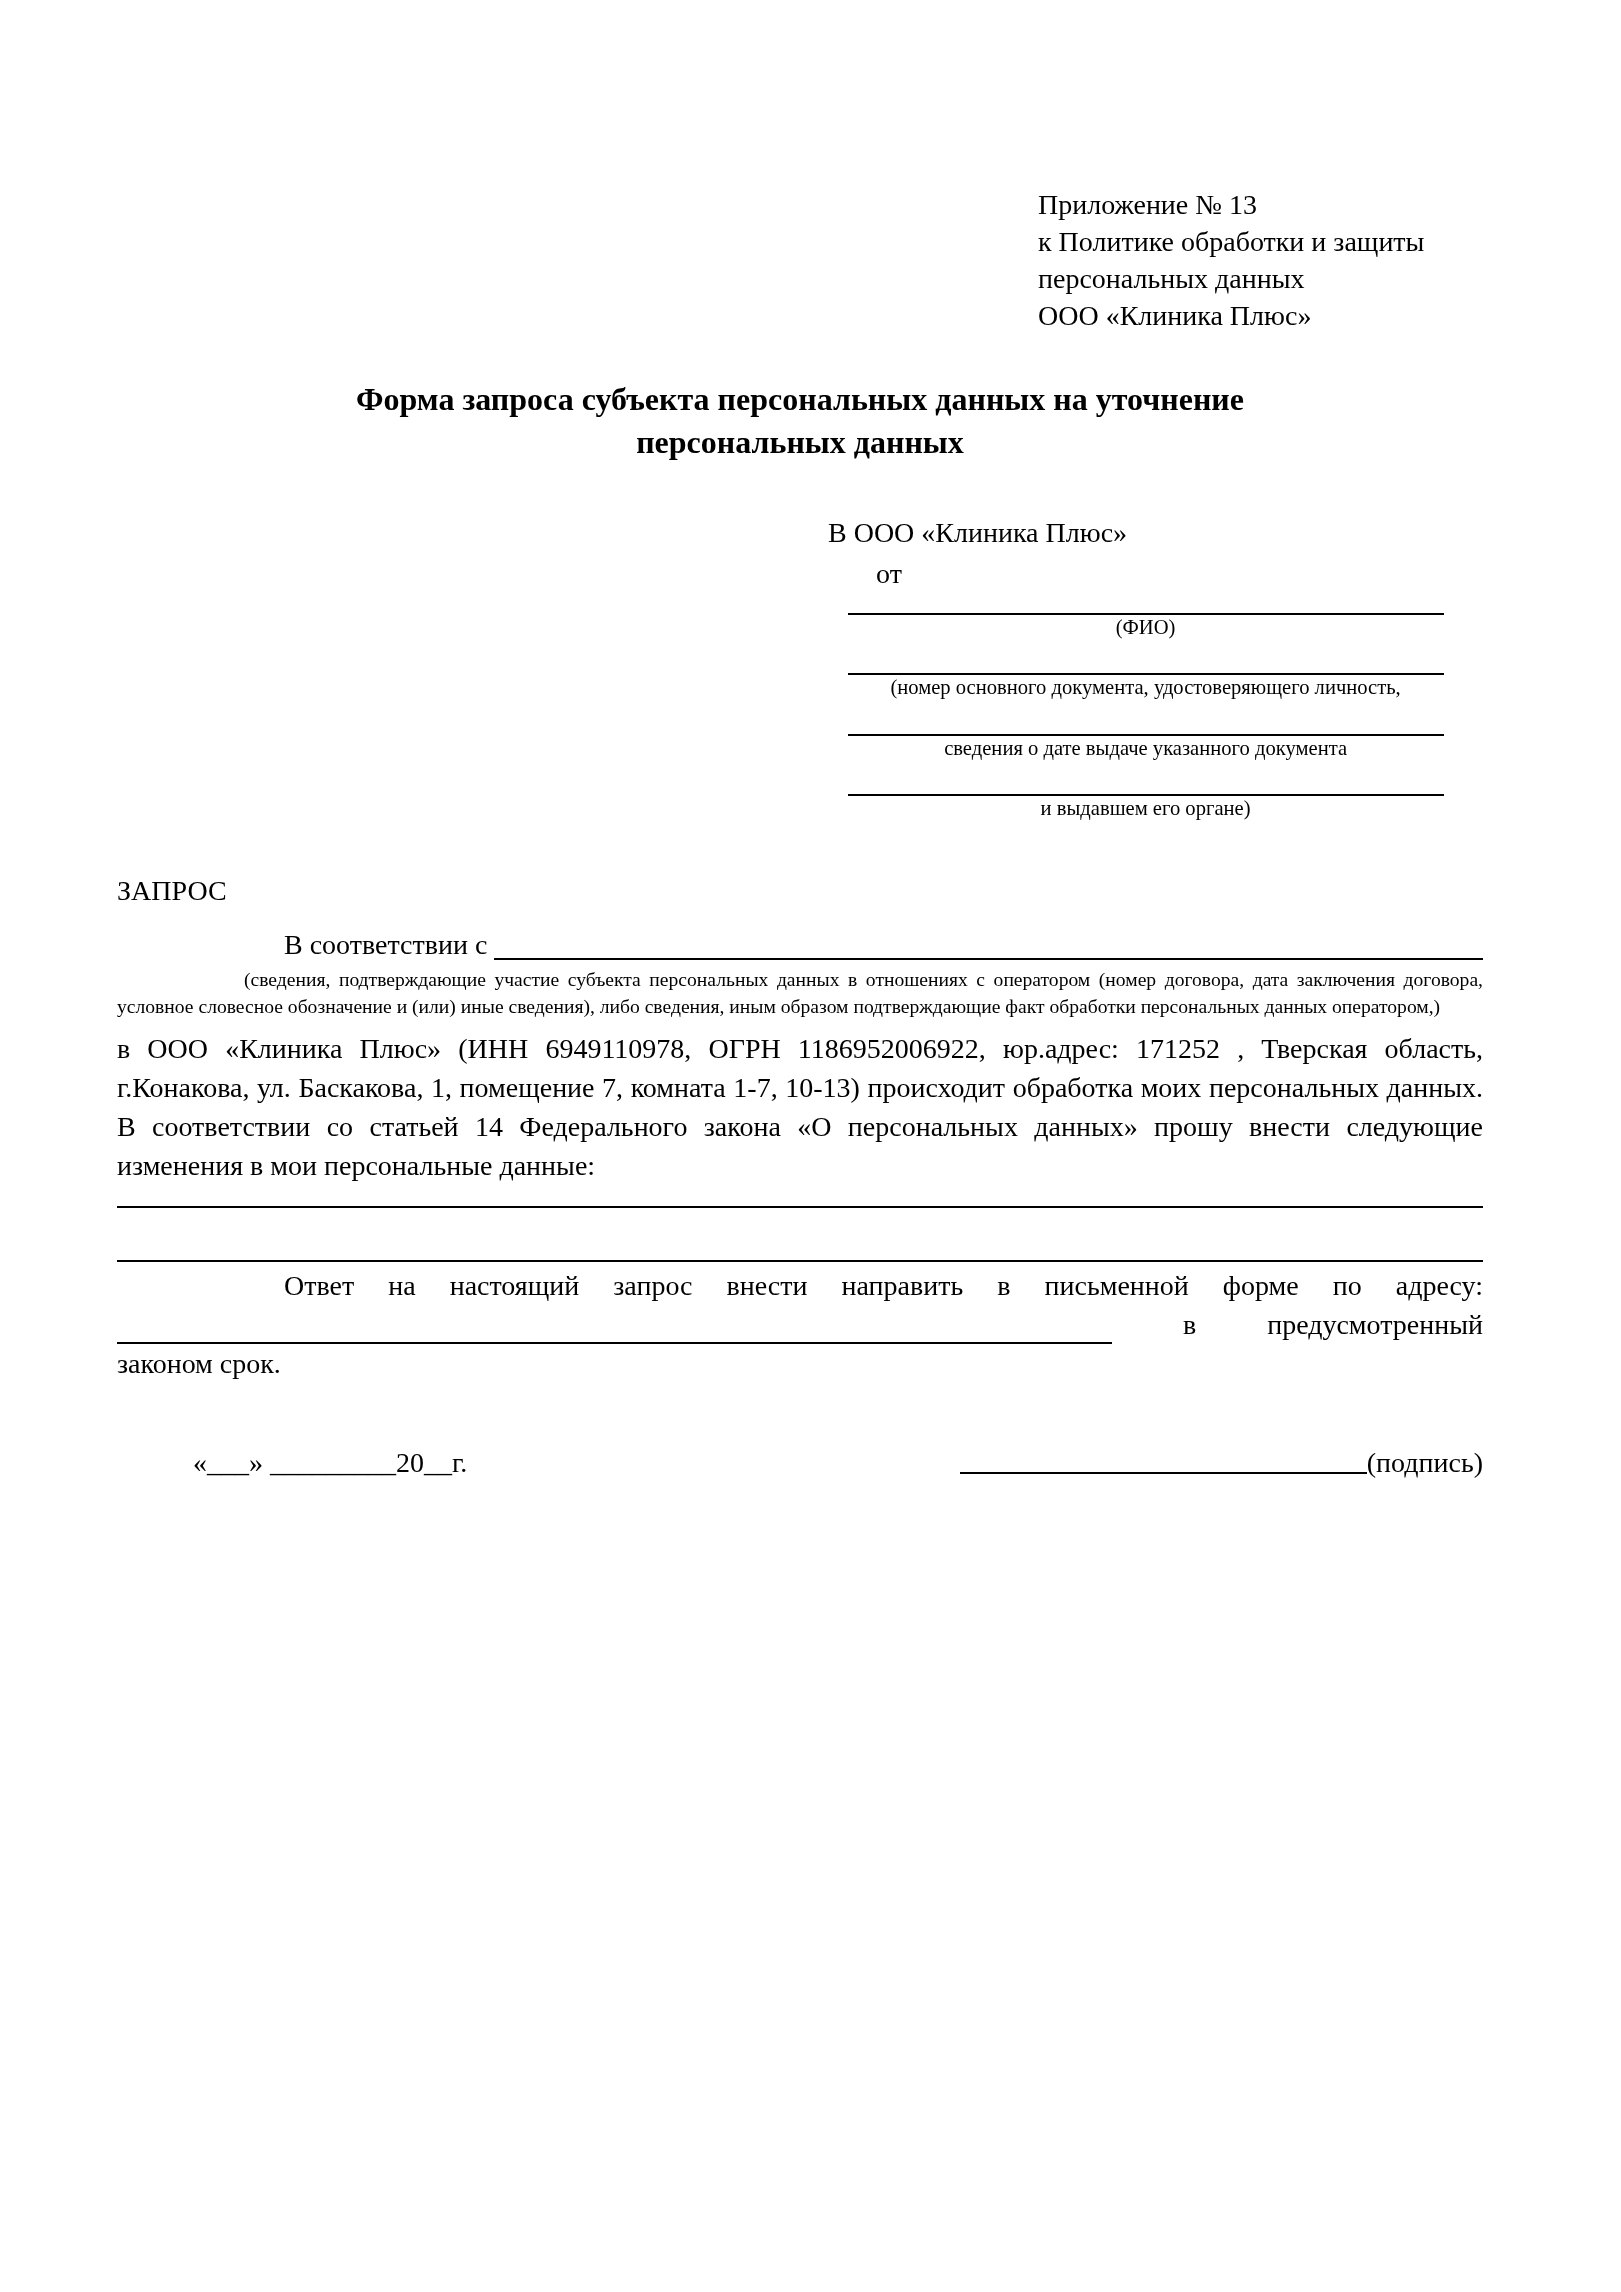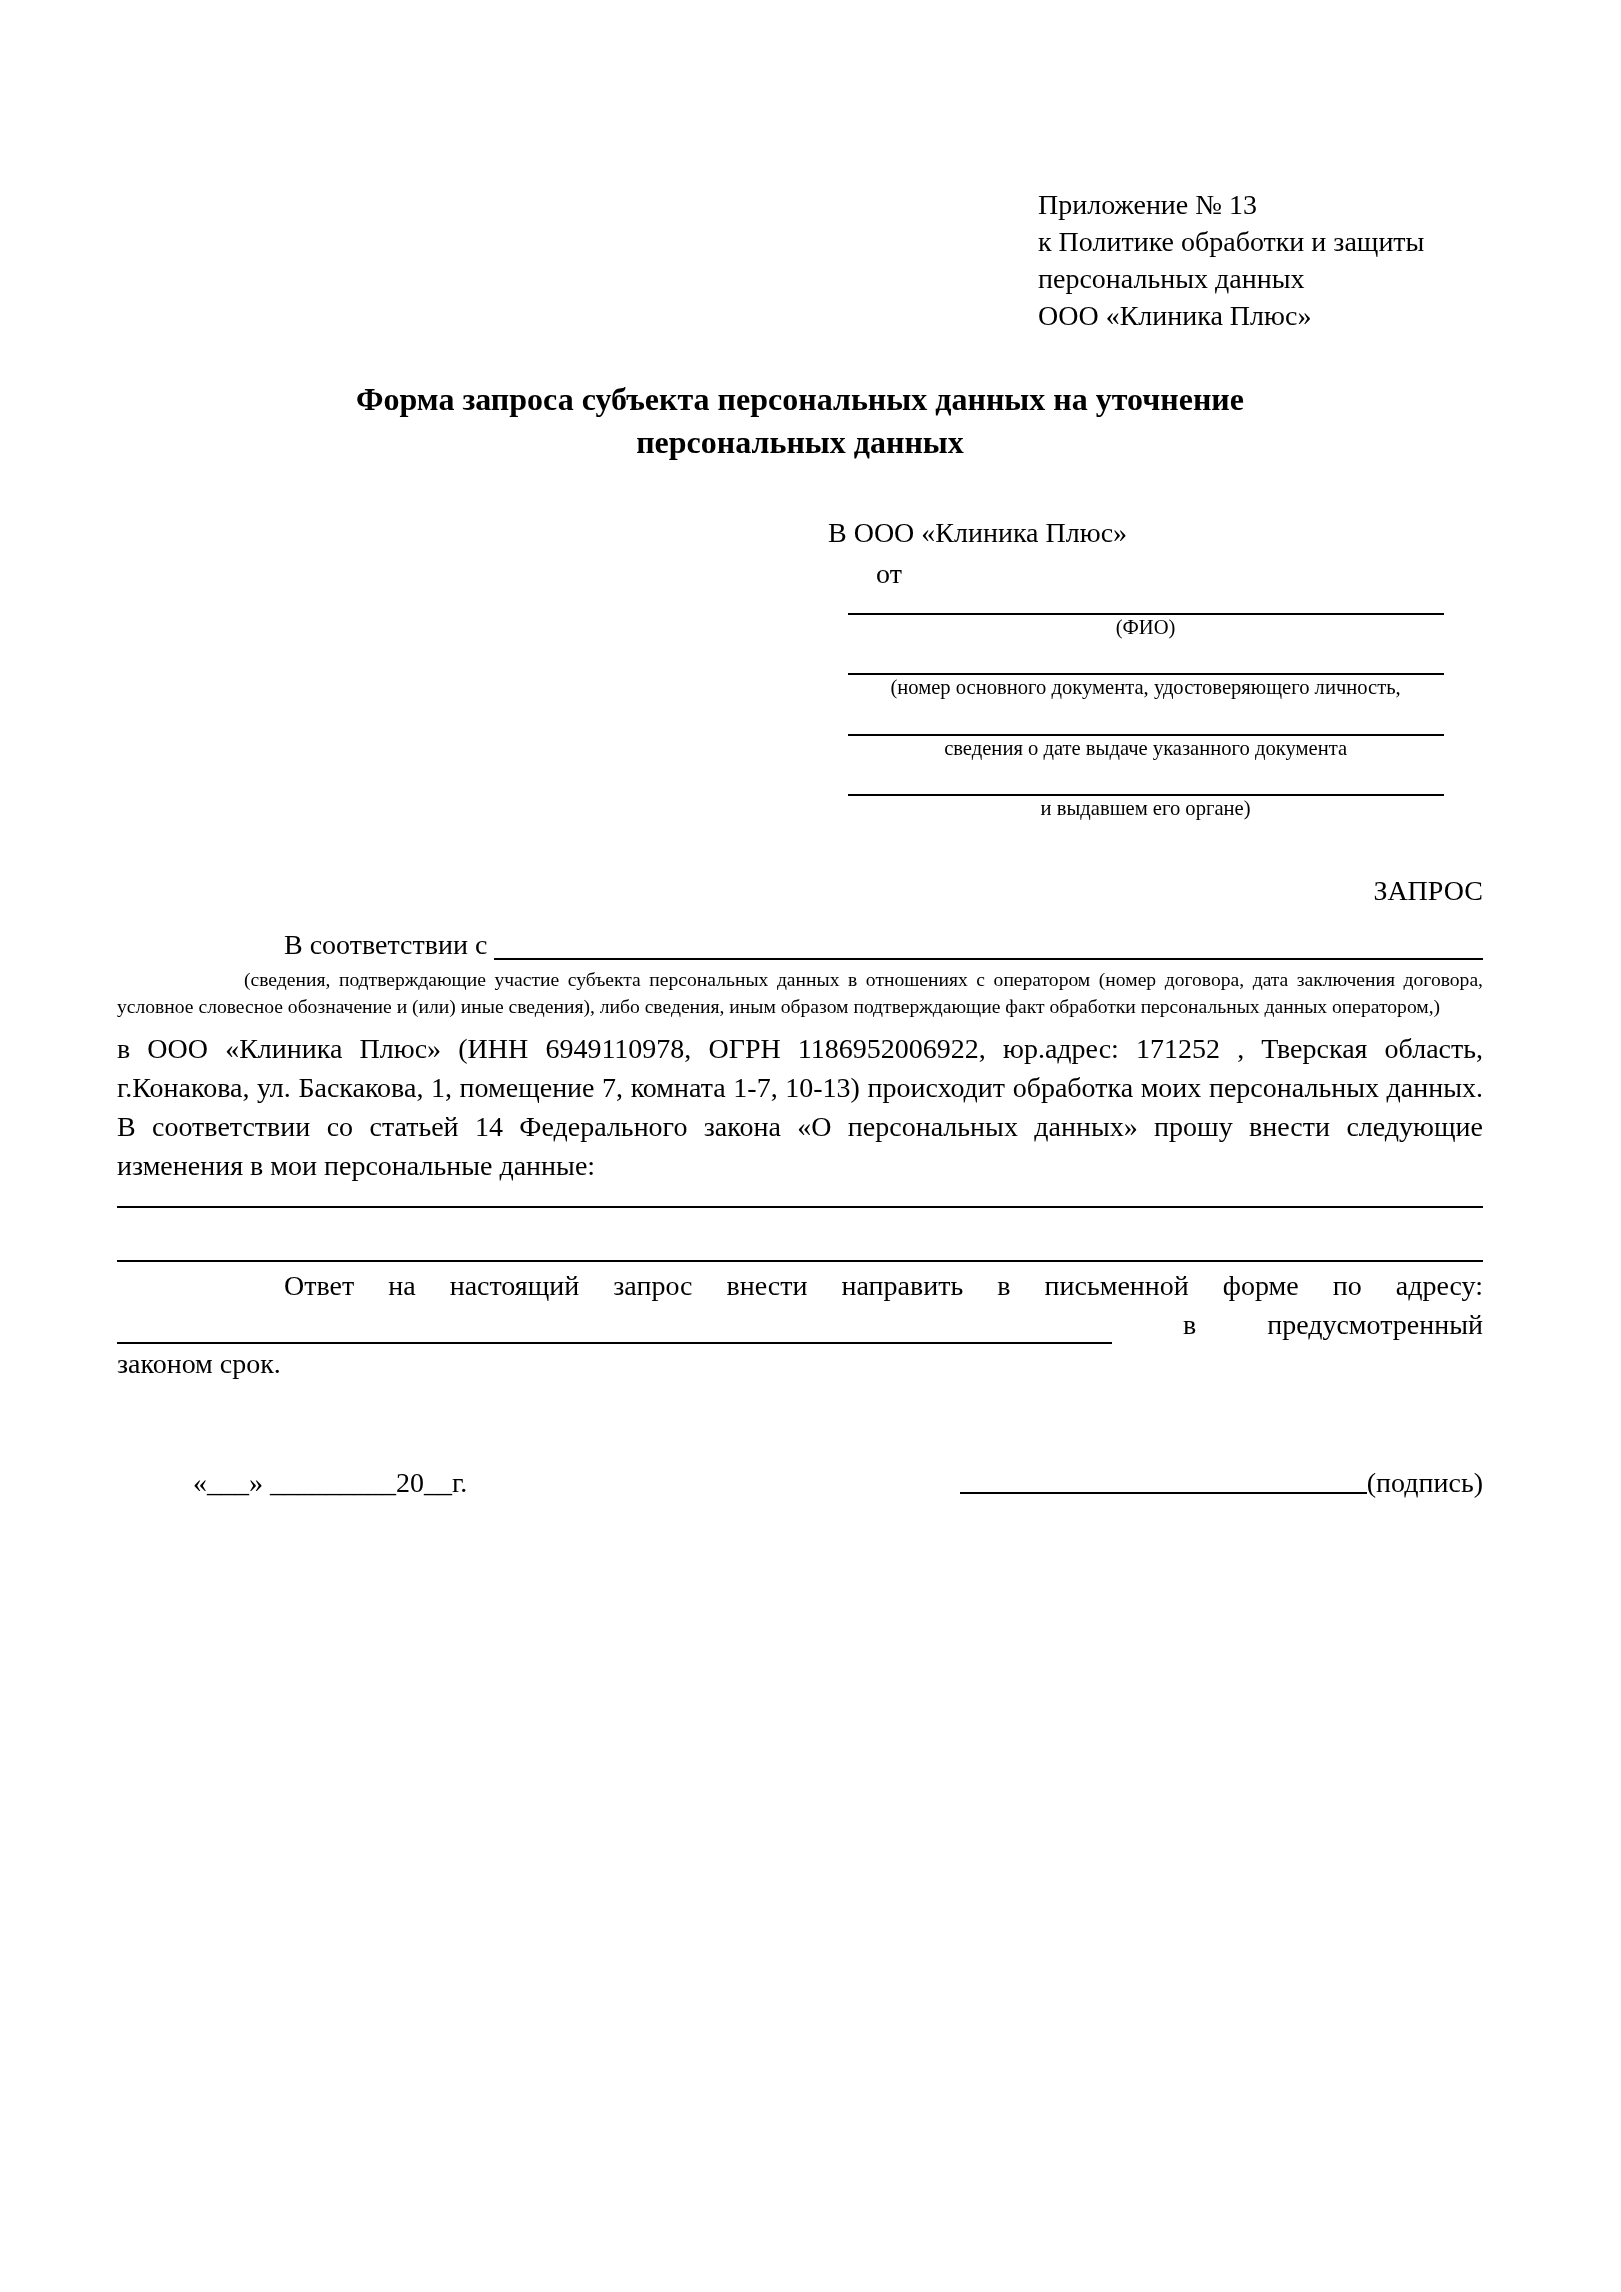--- a/index.html
+++ b/index.html
@@ -29,21 +29,21 @@
   .addr-from { margin-left: 48px; margin-top: 2px; }
   .blank-line { margin-left: 19.6px; width: 596px; border-bottom: 2.9px solid #000; }
   .bl-first { height: 21.6px; }
   .bl-next  { height: 35px; }
   .line-caption {
     margin-left: 19.6px; width: 596px;
     text-align: center;
     font-size: 20.6px; line-height: 25.5px;
   }
   
-  .zapros { margin-top: 49px; text-align: right; font-size: 28px; line-height: 39px; }
+  .zapros { margin-top: 49px; text-align: left; font-size: 28px; line-height: 39px; }
   
   .accordance { display: flex; margin-top: 15.7px; font-size: 28px; line-height: 39px; }
   .acc-label { padding-left: 167px; white-space: pre; }
   .fill { flex: 1; border-bottom: 2.9px solid #000; margin-bottom: 3.9px; }
   
   .footnote {
     margin-top: 2.9px;
     font-size: 19.6px; line-height: 26.5px;
     text-align: justify;
     text-indent: 127px;
@@ -67,21 +67,21 @@
     text-align-last: justify;
   }
   .reply-l2 {
     display: flex; justify-content: space-between; align-items: flex-end;
     font-size: 28px; line-height: 39px; height: 39px;
   }
   .fill-addr { width: 995px; border-bottom: 2.9px solid #000; height: 31px; }
   .reply-l3 { font-size: 28px; line-height: 39px; }
   
   .footer-row {
-    margin-top: 80px;
+    margin-top: 60px;
     display: flex; justify-content: space-between; align-items: flex-end;
     font-size: 28px; line-height: 39px;
   }
   .date-part { margin-left: 76px; white-space: pre; }
   .sign-part { display: flex; align-items: flex-start; }
   .sign-line { width: 407px; border-bottom: 2.9px solid #000; height: 31px; }
 </style>
 </head>
 <body>
 

